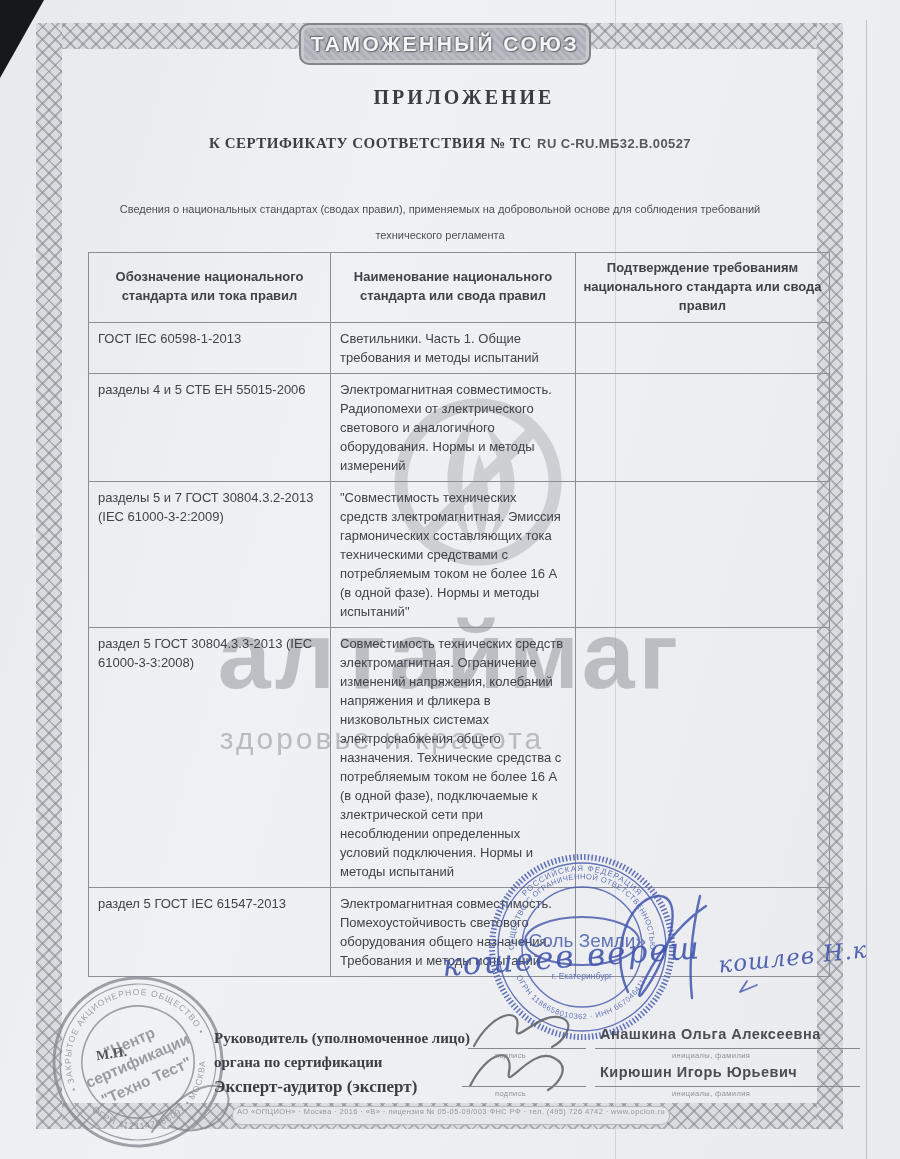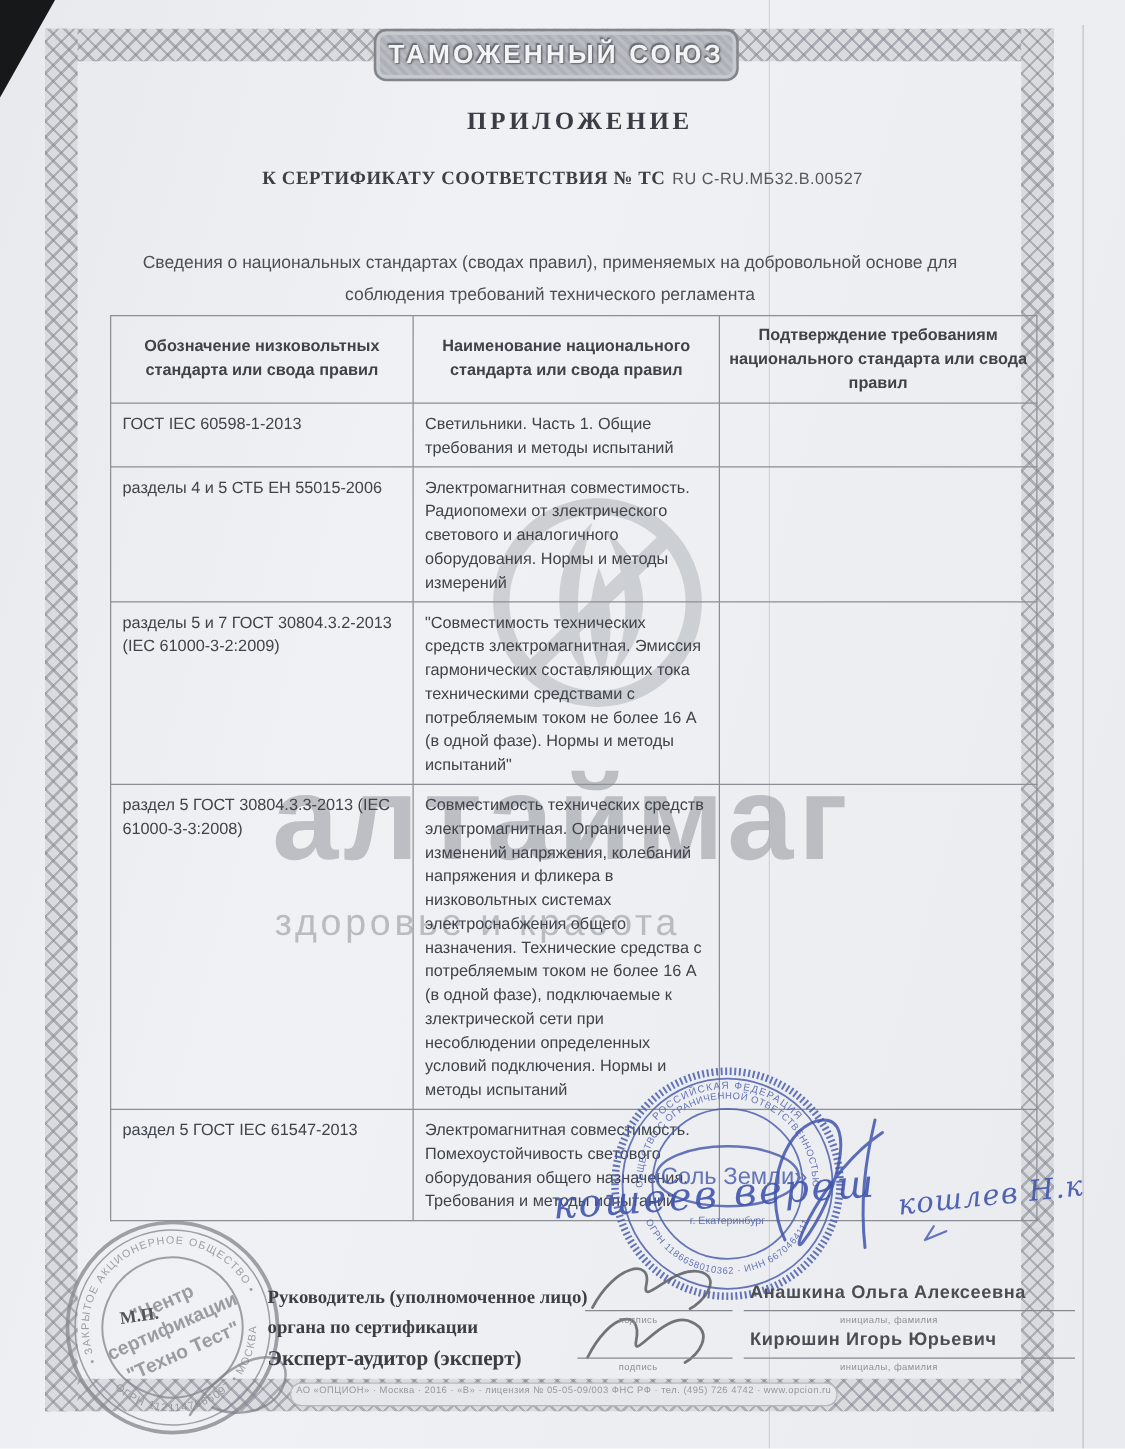--- a/index.html
+++ b/index.html
@@ -29,26 +29,26 @@
          border:2px solid #82858c;box-shadow:inset 0 0 0 3px #c6c9ce;
          background:repeating-linear-gradient(45deg,#aeb1b8 0 3px,#b9bcc2 3px 6px);
          display:flex;align-items:center;justify-content:center;}
   .badge span{font-weight:bold;font-size:21px;letter-spacing:2.5px;color:#f3f4f6;
          text-shadow:1px 1px 1px #696c72,-1px -1px 1px #696c72,0 0 3px #74777d;}
 
   .title{left:0;top:86px;width:880px;text-align:center;font-family:"Liberation Serif",serif;
          font-weight:bold;font-size:20px;letter-spacing:3px;color:#3a3d43;padding-left:24px;}
   .certline{left:0;top:134px;width:900px;text-align:center;white-space:nowrap;}
   .certline .lbl{font-family:"Liberation Serif",serif;font-weight:bold;font-size:15px;color:#3c3f45;letter-spacing:.5px;}
-  .certline .num{font-size:13px;font-weight:normal;color:#55585e;letter-spacing:.4px;margin-left:1px;}
+  .certline .num{font-size:13px;font-weight:bold;color:#55585e;letter-spacing:.4px;margin-left:1px;}
   .seriesline{left:510px;top:155px;white-space:nowrap;}
   .seriesline .ser{font-family:"Liberation Serif",serif;font-size:17px;color:#46494f;margin-right:26px;letter-spacing:1px;}
   .seriesline .sernum{font-family:"DejaVu Sans Mono",monospace;font-size:15px;color:#6e5a52;letter-spacing:4px;}
 
-  .intro{left:88px;top:196px;width:704px;text-align:center;font-size:14px;
+  .intro{left:88px;top:196px;width:704px;text-align:center;font-size:11px;
          line-height:26px;color:#4b4e54;}
 
   
   table.std{position:absolute;left:88px;top:252px;width:704px;border-collapse:collapse;table-layout:fixed;}
   table.std th,table.std td{border:1px solid #8b8e94;font-size:13px;}
   table.std th{font-weight:bold;color:#3f4248;text-align:center;vertical-align:middle;
                padding:6px 6px;line-height:1.45;height:46px;}
   table.std td{vertical-align:top;padding:6px 9px;line-height:19px;color:#3f434a;margin-top:12px;}
   .c1{width:229px;} .c2{width:232px;} .c3{width:241px;}
   .row-0 td{height:38px;} .row-1 td{height:85px;} .row-2 td{height:115px;}
@@ -122,21 +122,21 @@
       <path d="M96,32 C134,62 138,110 100,150 C118,110 116,70 96,32 Z" fill="#9da0a6" stroke="none"></path>
       <path d="M91,62 C80,96 83,124 94,148 C104,118 102,88 91,62 Z" fill="#9da0a6" stroke="none"></path>
     </g>
   </svg>
   <div class="abs wm-main no-ptr">алтаймаг</div>
   <div class="abs wm-sub no-ptr">здоровье и красота</div>
 
   <table class="std">
     <thead>
       <tr>
-        <th class="c1">Обозначение низковольтных стандарта или свода правил</th>
+        <th class="c1">Обозначение национального стандарта или тока правил</th>
         <th class="c2">Наименование национального стандарта или свода правил</th>
         <th class="c3">Подтверждение требованиям национального стандарта или свода правил</th>
       </tr>
     </thead>
     <tbody>
         <tr class="row-0">
           <td class="c1">ГОСТ IEC 60598-1-2013</td>
           <td class="c2">Светильники. Часть 1. Общие требования и методы испытаний</td>
           <td class="c3"></td>
         </tr>

